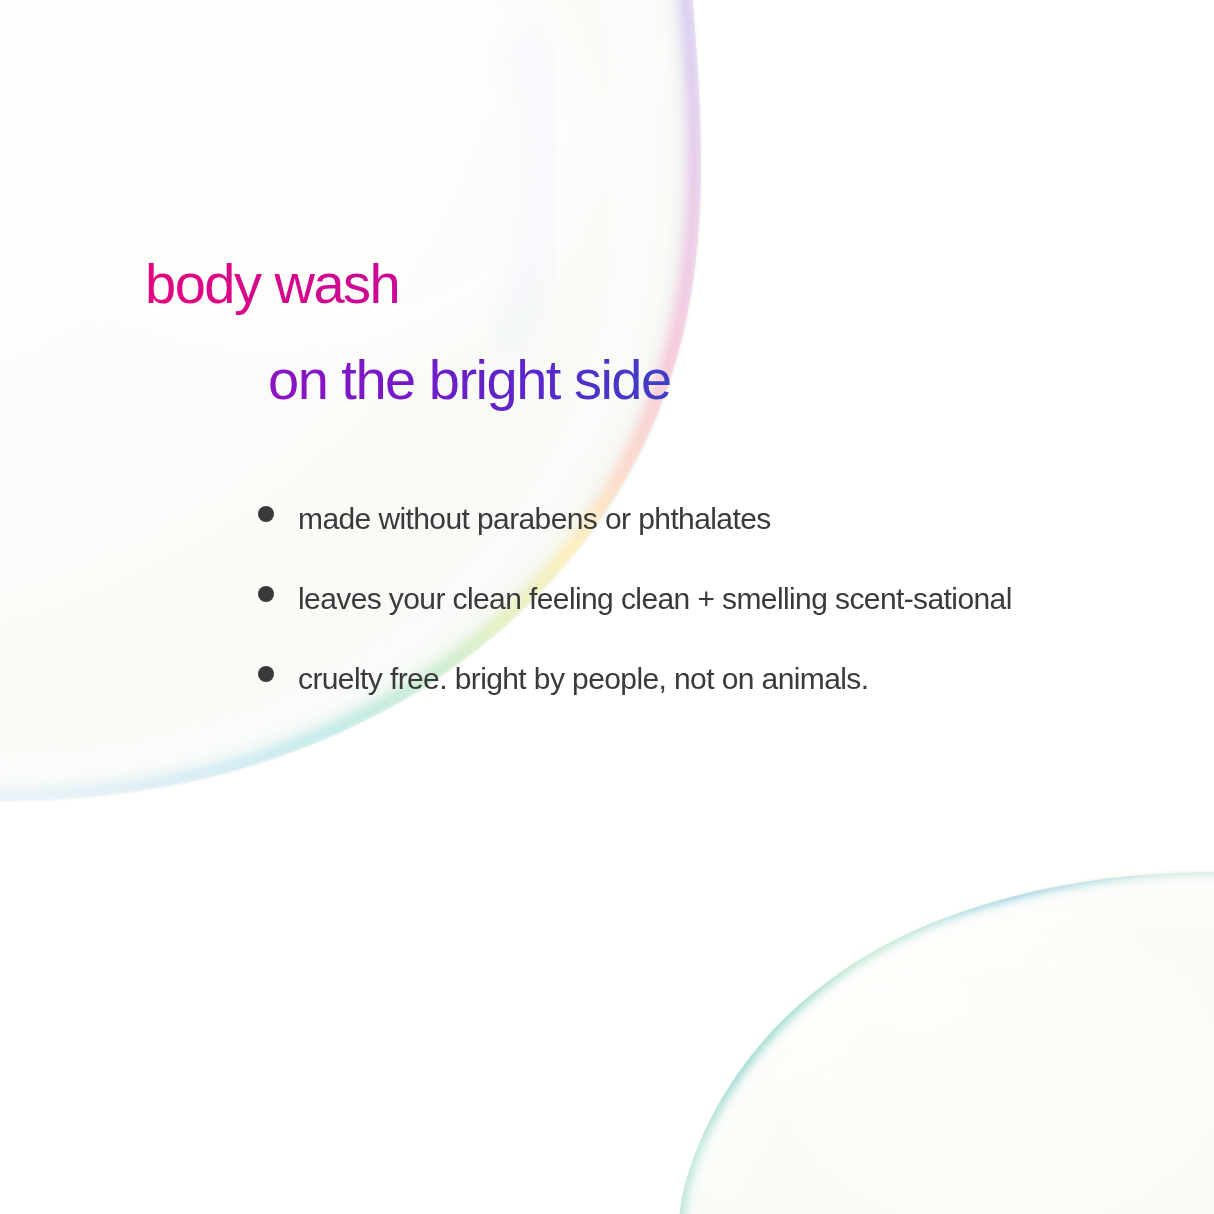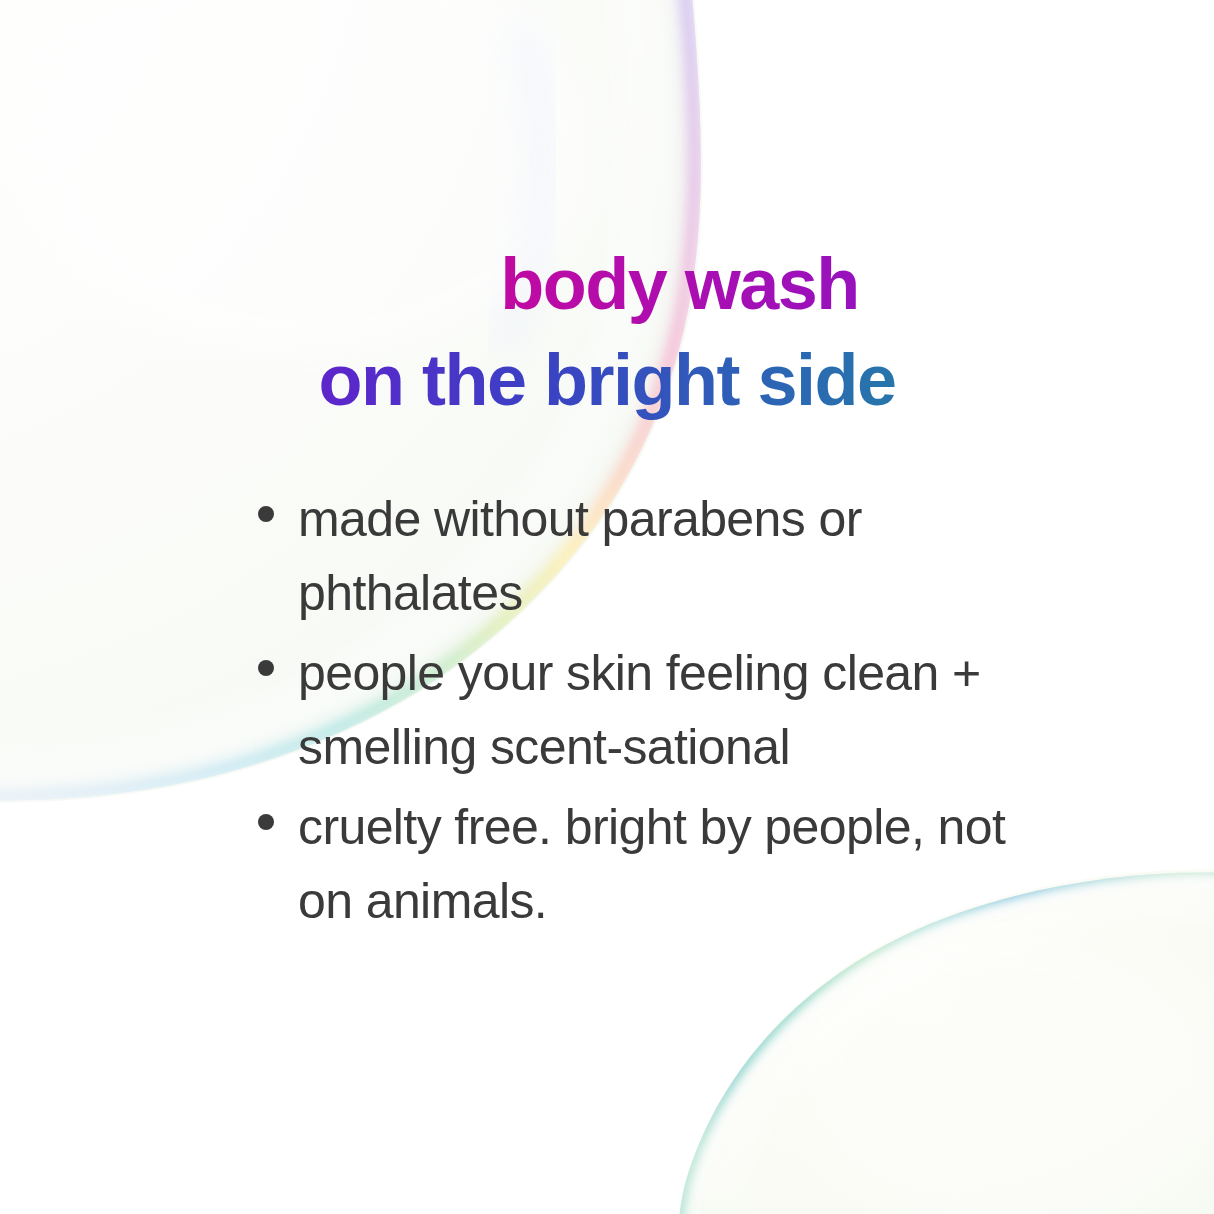--- a/index.html
+++ b/index.html
@@ -35,44 +35,44 @@
 
   
   .headline {
     position: absolute;
     left: 0;
     top: 236px;
     width: 1214px;
   }
 
   .headline-line {
-    font-size: 72px;
+    font-size: 56px;
     line-height: 96px;
-    font-weight: 700;
+    font-weight: 400;
     letter-spacing: -1.5px;
     white-space: nowrap;
     -webkit-background-clip: text;
     background-clip: text;
     color: transparent;
-    text-align: center;
     -webkit-text-fill-color: transparent;
   }
 
   .headline-line-1 {
     margin-left: 145px;
     background-image: linear-gradient(90deg,
         #e3067f 0%,
         #d3078d 14%,
         #bb0ba6 38%,
         #9a11bc 64%,
         #7c17c6 88%,
         #6b1ac9 100%);
   }
 
   .headline-line-2 {
+    margin-left: 268px;
     background-image: linear-gradient(90deg,
         #8c13c2 0%,
         #7a18c7 12%,
         #5b27cb 28%,
         #3b41c4 44%,
         #2d62b6 62%,
         #2480a4 80%,
         #1a7a88 92%,
         #15707c 100%);
   }
@@ -96,21 +96,21 @@
     width: 16px;
     height: 16px;
     border-radius: 50%;
     background: #3a3a3a;
     margin-top: 24px;
     margin-right: 24px;
   }
 
   .benefit-text {
     flex: 1 1 auto;
-    font-size: 50px;
+    font-size: 30px;
     line-height: 74px;
     letter-spacing: -0.6px;
     color: #3a3a3a;
     font-weight: 400;
   }
 </style>
 </head>
 <body>
 
 <div id="canvas">
@@ -246,21 +246,21 @@
     <div class="headline-line headline-line-2">on the bright side</div>
   </div>
 
   <ul class="benefits" style="list-style:none;margin:0;padding:0;">
     <li class="benefit-item">
       <span class="bullet-dot"></span>
       <span class="benefit-text">made without parabens or phthalates</span>
     </li>
     <li class="benefit-item">
       <span class="bullet-dot"></span>
-      <span class="benefit-text">people your skin feeling clean + smelling scent-sational</span>
+      <span class="benefit-text">leaves your clean feeling clean + smelling scent-sational</span>
     </li>
     <li class="benefit-item">
       <span class="bullet-dot"></span>
       <span class="benefit-text">cruelty free. bright by people, not on animals.</span>
     </li>
   </ul>
 
 </div>
 
 </body></html>

